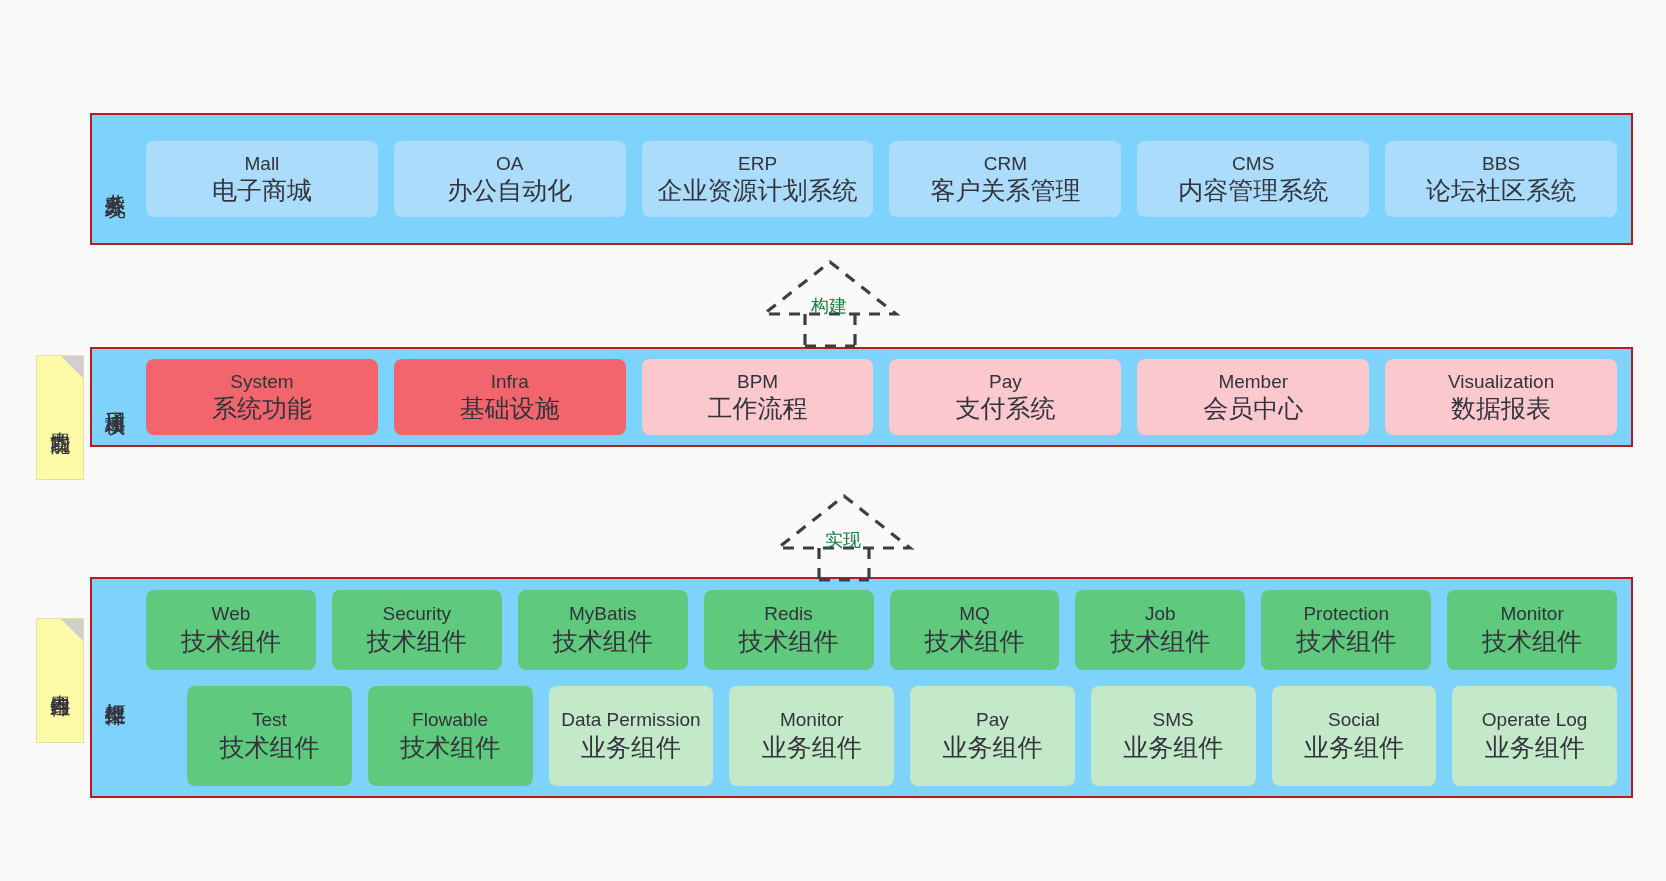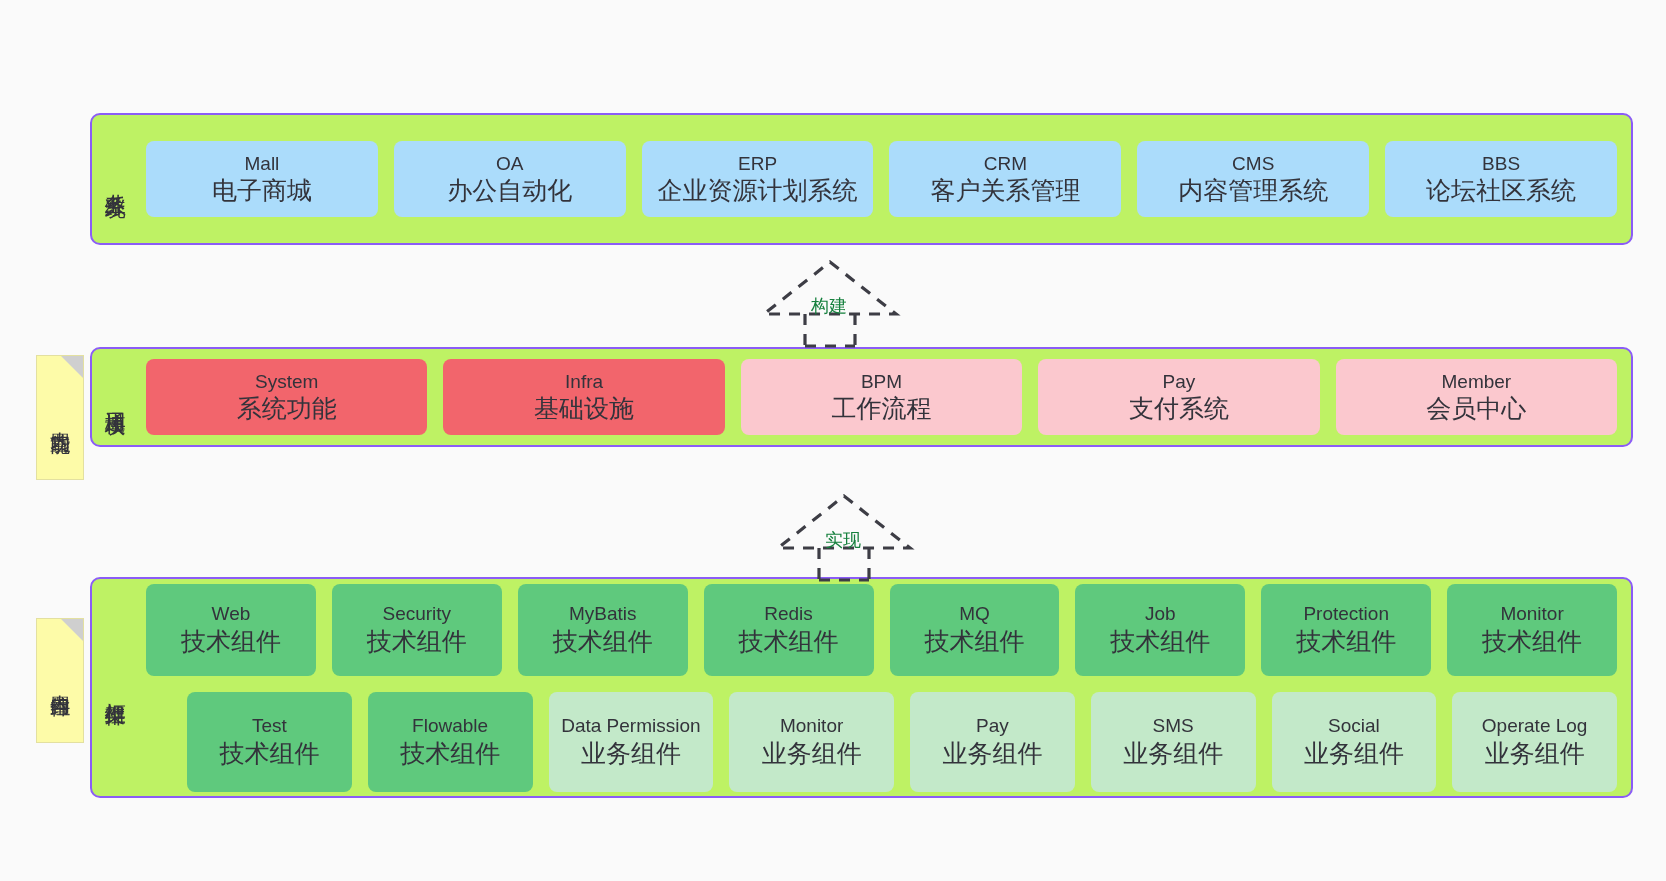--- a/index.html
+++ b/index.html
@@ -19,23 +19,23 @@
   #canvas {
     position: relative;
     width: 1666px;
     height: 881px;
   }
 
   
   .layer {
     position: absolute;
     box-sizing: border-box;
-    background: #bef264;
-    border: 2px solid #8b5cf6;
-    border-radius: 10px;
+    background: #7dd3fc;
+    border: 2px solid #b91c1c;
+    border-radius: 0;
     display: flex;
     align-items: stretch;
   }
 
   
   .layer-label {
     flex: 0 0 auto;
     width: 46px;
     display: flex;
     align-items: center;
@@ -193,40 +193,44 @@
           <span class="t2">工作流程</span>
         </div>
         <div class="card c-pink">
           <span class="t1">Pay</span>
           <span class="t2">支付系统</span>
         </div>
         <div class="card c-pink">
           <span class="t1">Member</span>
           <span class="t2">会员中心</span>
         </div>
+        <div class="card c-pink">
+          <span class="t1">Visualization</span>
+          <span class="t2">数据报表</span>
+        </div>
       </div>
     </div>
   </div>
 
   <div class="note" style="left:36px; top:355px; width:48px; height:125px;">
     <span class="fold"></span>
     <span>内置功能</span>
   </div>
 
   <svg class="arrow" style="left:769px; top:492px; width:150px; height:90px;" viewBox="0 0 150 90">
     <path d="M 75 4 L 141 56 L 9 56 Z" fill="#fafafa" stroke="#3d3d45" stroke-width="3.2" stroke-dasharray="11 9" stroke-linejoin="miter"></path>
     <path d="M 50 56 L 50 90 M 100 56 L 100 90 M 50 88 L 100 88" fill="none" stroke="#3d3d45" stroke-width="3.2" stroke-dasharray="11 9"></path>
   </svg>
   <div class="arrow-label" style="left:825px; top:528px;">实现</div>
 
   <div class="layer" style="left:90px; top:577px; width:1543px; height:221px;">
     <div class="layer-label">框架组件</div>
     <div class="layer-body">
 
-      <div class="row" style="height:92px;">
+      <div class="row" style="height:80px;">
         <div class="card c-green">
           <span class="t1">Web</span>
           <span class="t2">技术组件</span>
         </div>
         <div class="card c-green">
           <span class="t1">Security</span>
           <span class="t2">技术组件</span>
         </div>
         <div class="card c-green">
           <span class="t1">MyBatis</span>

